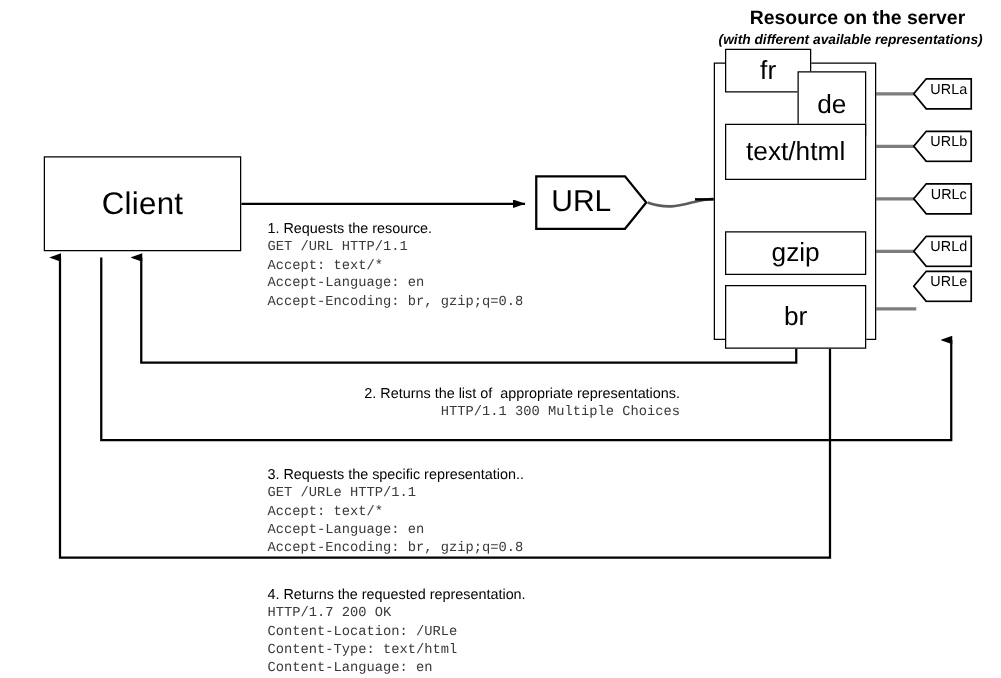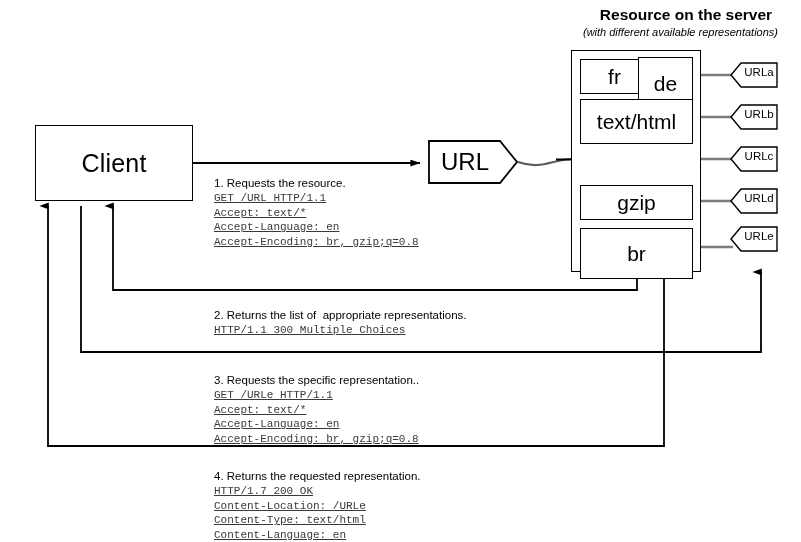--- a/index.html
+++ b/index.html
@@ -14,50 +14,50 @@
   #client-label{font-size:25px;letter-spacing:.2px;}
 
   #url-node{position:absolute;left:428px;top:140px;width:90px;height:44px;}
   #url-node svg{position:absolute;left:0;top:0;}
   #url-label{position:absolute;left:0;top:0;width:74px;height:44px;
              display:flex;align-items:center;justify-content:center;font-size:24px;}
 
   #resource-title{position:absolute;left:571px;top:6px;width:230px;font-size:15.5px;
                   font-weight:bold;text-align:center;white-space:nowrap;}
   #resource-sub{position:absolute;left:560px;top:26px;width:241px;font-size:11px;
-                font-style:italic;text-align:center;white-space:nowrap;}
+                font-style:italic;text-align:center;white-space:nowrap;font-weight:bold;}
 
   #resource-container{position:absolute;left:571px;top:50px;width:130px;height:222px;
                       border:1.6px solid #000;box-sizing:border-box;background:#fff;}
 
   .rep{position:absolute;box-sizing:border-box;border:1.6px solid #000;background:#fff;
        display:flex;align-items:center;justify-content:center;font-size:21px;line-height:1;}
-  #rep-fr{left:580px;top:59px;width:69px;height:35px;text-align:right;}
+  #rep-fr{left:580px;top:39px;width:69px;height:35px;text-align:right;}
   #rep-de{left:638px;top:57px;width:55px;height:52px;}
   #rep-html{left:580px;top:99px;width:113px;height:45px;}
   #rep-pdf{left:580px;top:142px;width:113px;height:35px;}
   #rep-gzip{left:580px;top:185px;width:113px;height:35px;}
   #rep-br{left:580px;top:228px;width:113px;height:51px;}
 
   .urlbox{position:absolute;width:48px;height:26px;}
   .urlbox svg{position:absolute;left:0;top:0;}
   .urlbox span{position:absolute;left:10px;top:0;width:38px;height:20px;
                display:flex;align-items:center;justify-content:center;font-size:11.5px;}
   #url-a{left:730px;top:62px;}
   #url-b{left:730px;top:104px;}
   #url-c{left:730px;top:146px;}
   #url-d{left:730px;top:188px;}
-  #url-e{left:730px;top:226px;}
+  #url-e{left:730px;top:216px;}
 
   .msg{position:absolute;width:330px;}
   .msg .title{font-size:11.5px;line-height:15px;white-space:pre;margin-top:16px;}
   .msg .http{font-family:"Liberation Mono",monospace;font-size:11px;line-height:14.6px;
-             white-space:pre;color:#3a3a3a;text-decoration:underline;}
+             white-space:pre;color:#3a3a3a;}
   #msg1{left:214px;top:160px;}
-  #msg2{left:214px;top:292px;}
+  #msg2{left:214px;top:292px;text-align:right;}
   #msg3{left:214px;top:357px;}
   #msg4{left:214px;top:453px;}
 </style>
 </head>
 <body>
 
 <div id="page">
 
   <svg id="wires" viewBox="0 0 801 542" width="801" height="542">
     <defs>

